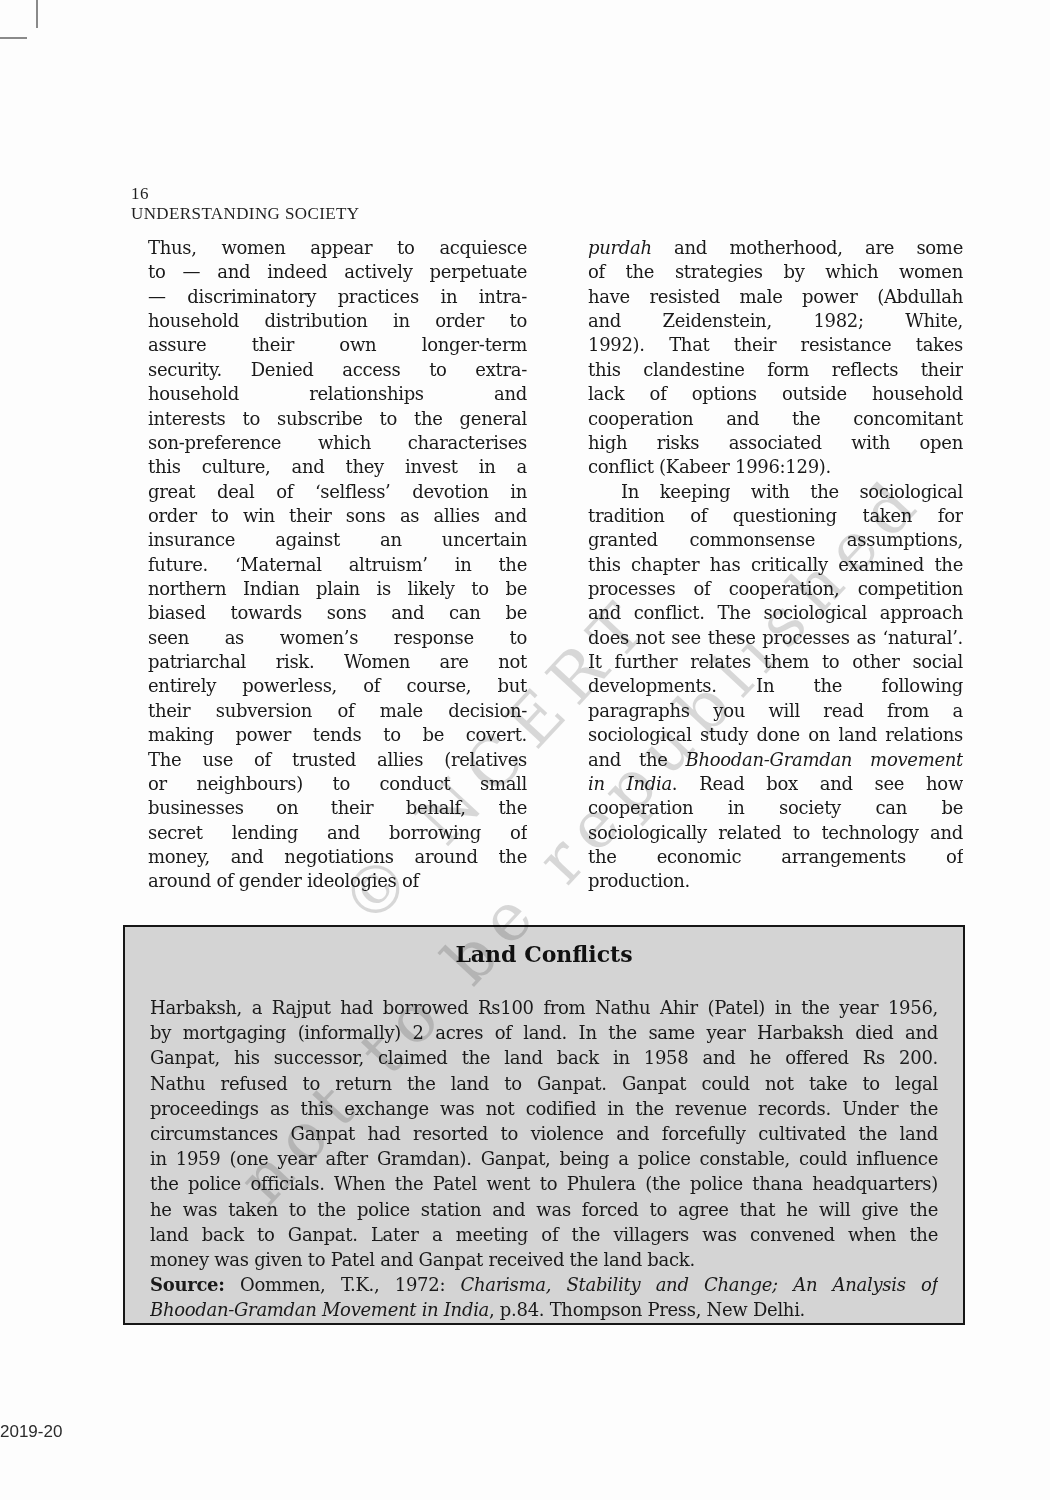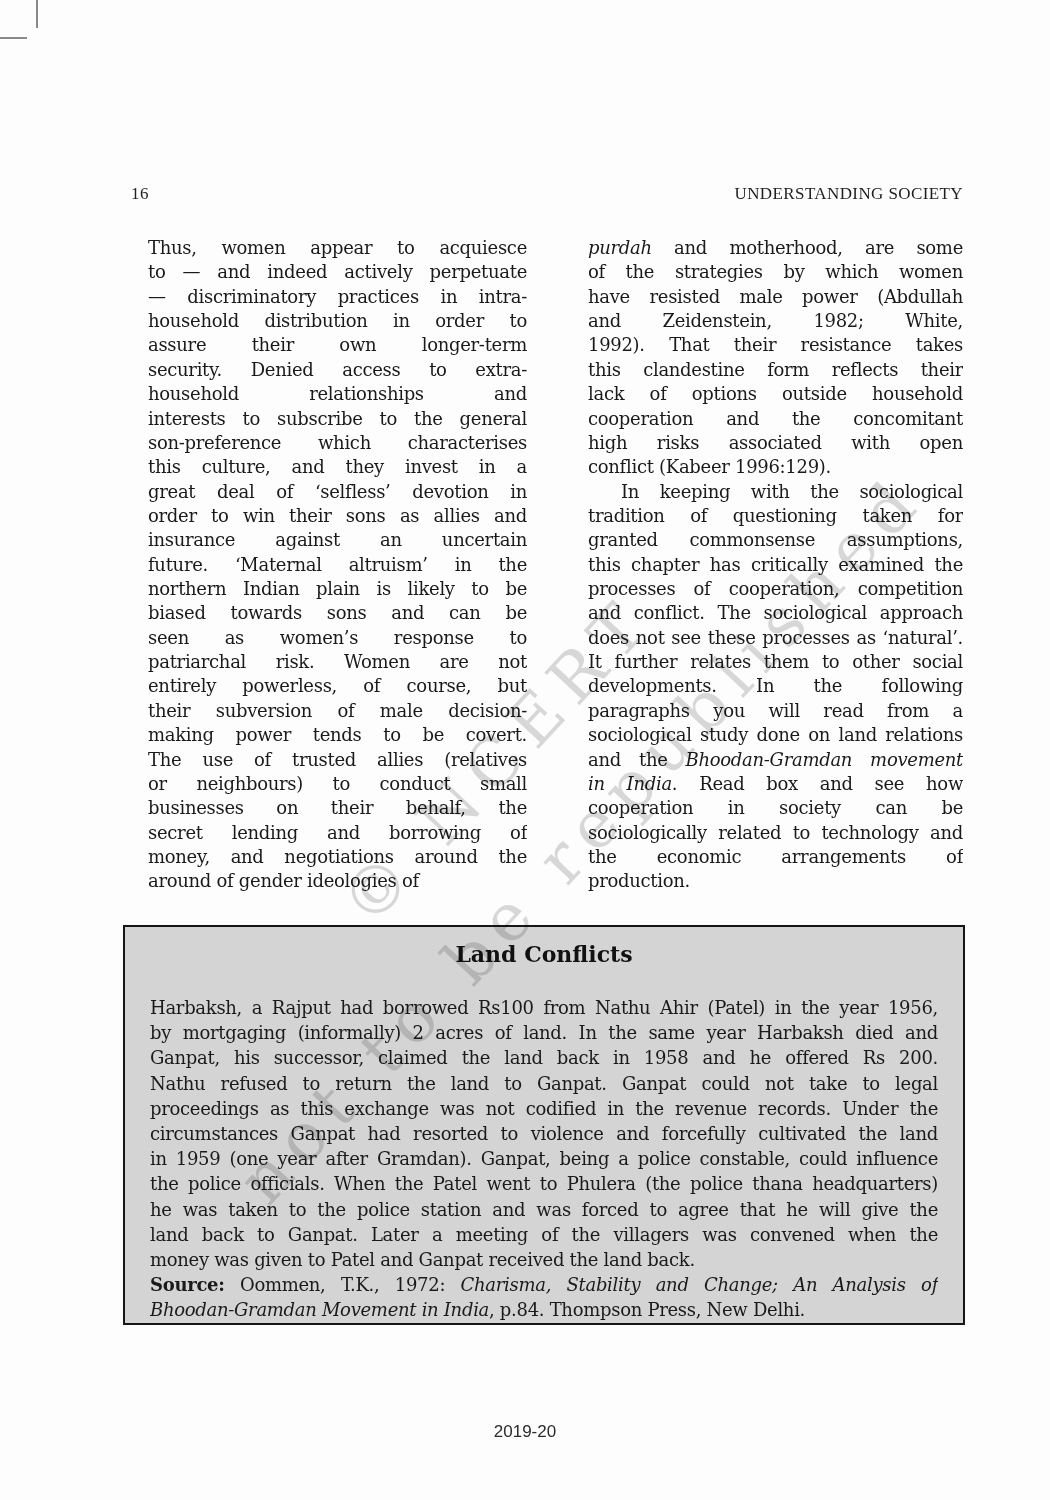--- a/index.html
+++ b/index.html
@@ -15,21 +15,21 @@
     font-family: "DejaVu Serif", serif;
   }
   
   .crop-v { position: absolute; left: 36px; top: 0; width: 2px; height: 28px; background: #8a8a8a; }
   .crop-h { position: absolute; left: 0; top: 37px; width: 27px; height: 2px; background: #8a8a8a; }
 
   .header {
     position: absolute; left: 131px; top: 184px; width: 832px;
     display: flex; justify-content: space-between; align-items: baseline;
     font-family: "Liberation Serif", serif;
-    font-size: 17px; letter-spacing: 0.4px; color: #1f1f1f;
+    font-size: 17px; letter-spacing: 0.4px; color: #1f1f1f; flex-direction: column;
   }
 
   .columns {
     position: absolute; left: 148px; top: 236px; width: 815px;
     display: flex;
   }
   .col { font-size: 18px; letter-spacing: -0.3px; }
   .col-left  { width: 379px; margin-right: 61px; }
   .col-right { width: 375px; }
   .col .line { line-height: 24.36px; height: 24.36px; }
@@ -69,21 +69,20 @@
     font-size: 66px; line-height: 115px;
     letter-spacing: 0.18em;
     color: rgba(0,0,0,0.15);
     pointer-events: none;
     z-index: 5;
     white-space: nowrap;
   }
 
   .footer {
     position: absolute; left: 0; top: 1422px; width: 1050px;
-    text-align: center;
     font-family: "Liberation Sans", sans-serif;
     font-size: 17px; color: #2b2b2b;
   }
 </style>
 </head>
 <body>
 
 <div class="page">
 
   <div class="crop-v"></div>

